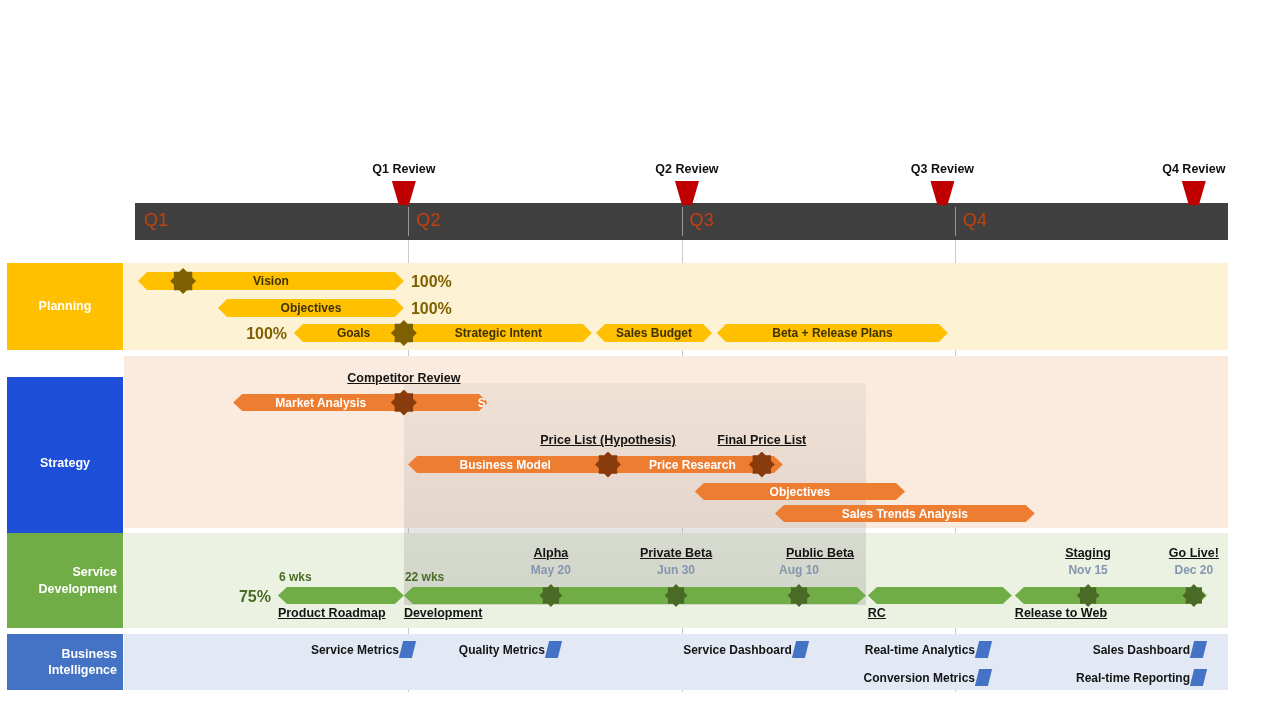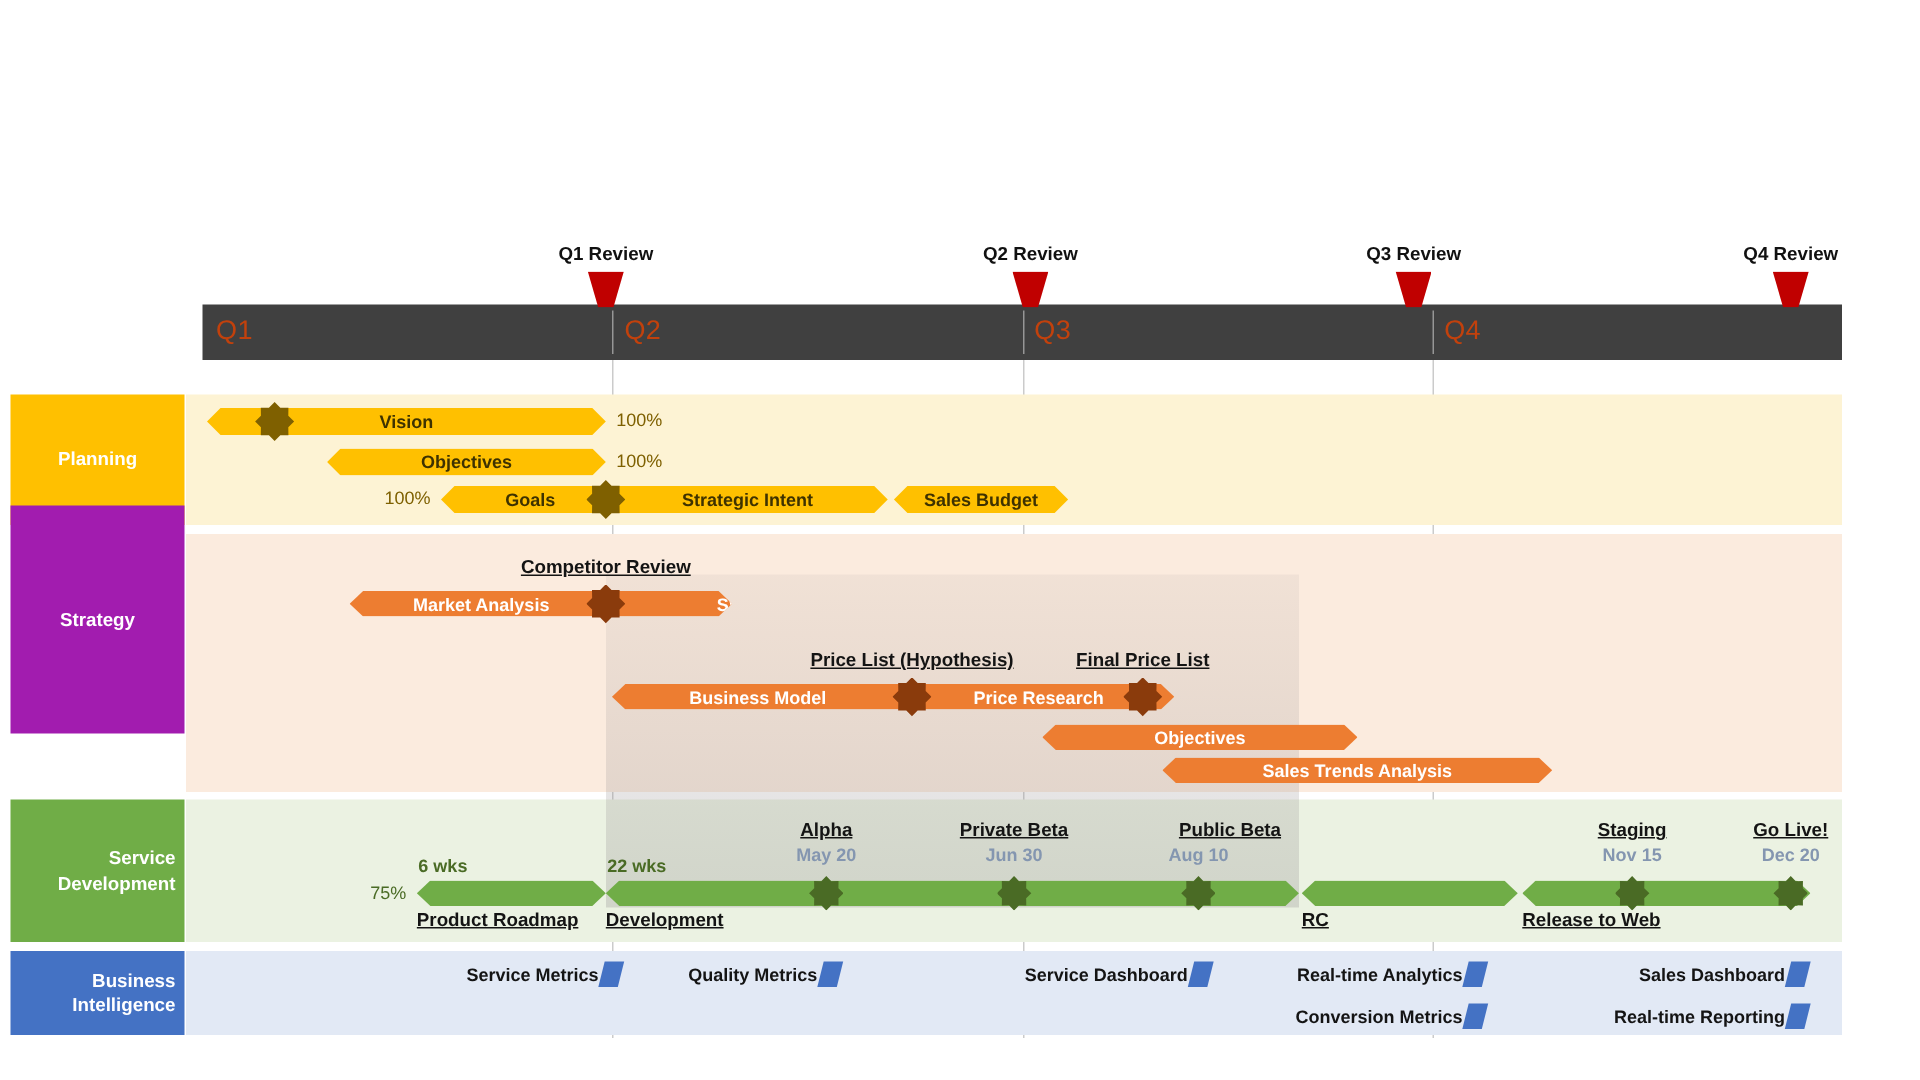--- a/index.html
+++ b/index.html
@@ -18,21 +18,21 @@
   .lane-bg{left:124px;width:1104px;}
   .overlay{background:linear-gradient(180deg,rgba(170,160,158,.13),rgba(148,144,146,.30));}
   .bar{clip-path:polygon(0 50%,9px 0,calc(100% - 9px) 0,100% 50%,calc(100% - 9px) 100%,9px 100%);
        display:flex;align-items:center;justify-content:center;}
   .seg{font-size:12px;font-weight:bold;white-space:nowrap;}
   .seg.pos{position:absolute;top:50%;transform:translate(-50%,-50%);}
   .star{clip-path:polygon(100% 50%,85.1% 64.6%,85.4% 85.4%,64.6% 85.1%,50% 100%,35.4% 85.1%,14.6% 85.4%,14.9% 64.6%,0% 50%,14.9% 35.4%,14.6% 14.6%,35.4% 14.9%,50% 0%,64.6% 14.9%,85.4% 14.6%,85.1% 35.4%);}
   .flabel{font-size:12.5px;font-weight:bold;color:#141414;white-space:nowrap;text-decoration:underline;}
   .centered{transform:translateX(-50%);}
   .ms-date{font-size:12px;font-weight:bold;white-space:nowrap;}
-  .pct{font-size:12px;font-weight:normal;white-space:nowrap;}
+  .pct{font-size:16px;font-weight:bold;white-space:nowrap;}
   .dur{font-size:12px;font-weight:bold;white-space:nowrap;}
   .bi-item{display:flex;align-items:center;gap:2px;height:17px;}
   .bi-item .lbl{font-size:12px;font-weight:bold;color:#141414;white-space:nowrap;}
   .bi-mark{width:13px;height:17px;transform:skewX(-14deg);}
 </style>
 </head>
 <body>
 
 <div id="canvas">
     <div class="abs band" style="left: 135px; top: 203px; width: 1093px; height: 37px;"></div>
@@ -50,21 +50,21 @@
     <div class="abs review-label" style="left: 942.454px; top: 162px;">Q3 Review</div>
     <div class="abs review-flag" style="left: 942.454px; top: 181px; background: rgb(192, 0, 0);"></div>
     <div class="abs review-label" style="left: 1193.84px; top: 162px;">Q4 Review</div>
     <div class="abs review-flag" style="left: 1193.84px; top: 181px; background: rgb(192, 0, 0);"></div>
     <div class="abs gridline" style="left: 408.25px; top: 240px; height: 452px;"></div>
     <div class="abs gridline" style="left: 681.5px; top: 240px; height: 452px;"></div>
     <div class="abs gridline" style="left: 954.75px; top: 240px; height: 452px;"></div>
     <div class="abs lane-bg" style="top: 263px; height: 87px; background: rgb(253, 243, 212);"></div>
     <div class="abs lane-label" style="top: 263px; height: 87px; background: rgb(255, 192, 0);">Planning</div>
     <div class="abs lane-bg" style="top: 356px; height: 172px; background: rgb(251, 235, 222);"></div>
-    <div class="abs lane-label" style="top: 337px; height: 152px; background: #a21caf;">Strategy</div>
+    <div class="abs lane-label" style="top: 377px; height: 172px; background: #1d4ed8;">Strategy</div>
     <div class="abs lane-bg" style="top: 533px; height: 95px; background: rgb(235, 242, 226);"></div>
     <div class="abs lane-label" style="top: 533px; height: 95px; background: rgb(112, 173, 71);">Service Development</div>
     <div class="abs lane-bg" style="top: 634px; height: 56px; background: rgb(226, 233, 245);"></div>
     <div class="abs lane-label" style="top: 634px; height: 56px; background: rgb(68, 114, 196);">Business Intelligence</div>
     <div class="abs overlay" style="left: 403.878px; top: 383px; width: 462.066px; height: 222px;"></div>
     <div class="abs bar" style="left: 138.006px; top: 272px; width: 265.872px; height: 18px; background: rgb(255, 192, 0);">
       <div class="seg" style="color: rgb(62, 50, 0); text-align: center;">Vision</div>
     </div>
     <div class="abs star" style="left: 170.092px; top: 268px; width: 26px; height: 26px; background: rgb(127, 96, 0);"></div>
     <div class="abs pct" style="top: 273px; color: rgb(126, 96, 0); left: 410.878px;">100%</div>
@@ -73,20 +73,23 @@
     </div>
     <div class="abs pct" style="top: 300px; color: rgb(126, 96, 0); left: 410.878px;">100%</div>
     <div class="abs bar" style="left: 294.031px; top: 324px; width: 297.842px; height: 18px; background: rgb(255, 192, 0);">
       <div class="seg pos" style="color: rgb(62, 50, 0); left: 59.5685px;">Goals</div>
       <div class="seg pos" style="color: rgb(62, 50, 0); left: 204.391px;">Strategic Intent</div>
     </div>
     <div class="abs star" style="left: 390.878px; top: 320px; width: 26px; height: 26px; background: rgb(127, 96, 0);"></div>
     <div class="abs pct" style="top: 325px; color: rgb(126, 96, 0); right: 992.968px;">100%</div>
     <div class="abs bar" style="left: 595.973px; top: 324px; width: 116.131px; height: 18px; background: rgb(255, 192, 0);">
       <div class="seg" style="color: rgb(62, 50, 0);">Sales Budget</div>
+    </div>
+    <div class="abs bar" style="left: 717.022px; top: 324px; width: 230.896px; height: 18px; background: rgb(255, 192, 0);">
+      <div class="seg" style="color: rgb(62, 50, 0);">Beta + Release Plans</div>
     </div>
     <div class="abs bar" style="left: 233.097px; top: 394px; width: 254.942px; height: 17px; background: rgb(237, 125, 49);">
       <div class="seg pos" style="color: rgb(255, 255, 255); left: 87.7132px;">Market Analysis</div>
       <div class="seg pos" style="color: rgb(255, 255, 255); left: 214.774px; margin-left: 48px;">SWOT</div>
     </div>
     <div class="abs star" style="left: 390.878px; top: 389.5px; width: 26px; height: 26px; background: rgb(138, 59, 12);"></div>
     <div class="abs flabel centered" style="left: 403.878px; top: 371px;">Competitor Review</div>
     <div class="abs bar" style="left: 407.977px; top: 456px; width: 374.899px; height: 17px; background: rgb(237, 125, 49);">
       <div class="seg pos" style="color: rgb(255, 255, 255); left: 97.277px;">Business Model</div>
       <div class="seg pos" style="color: rgb(255, 255, 255); left: 284.453px;">Price Research</div>

